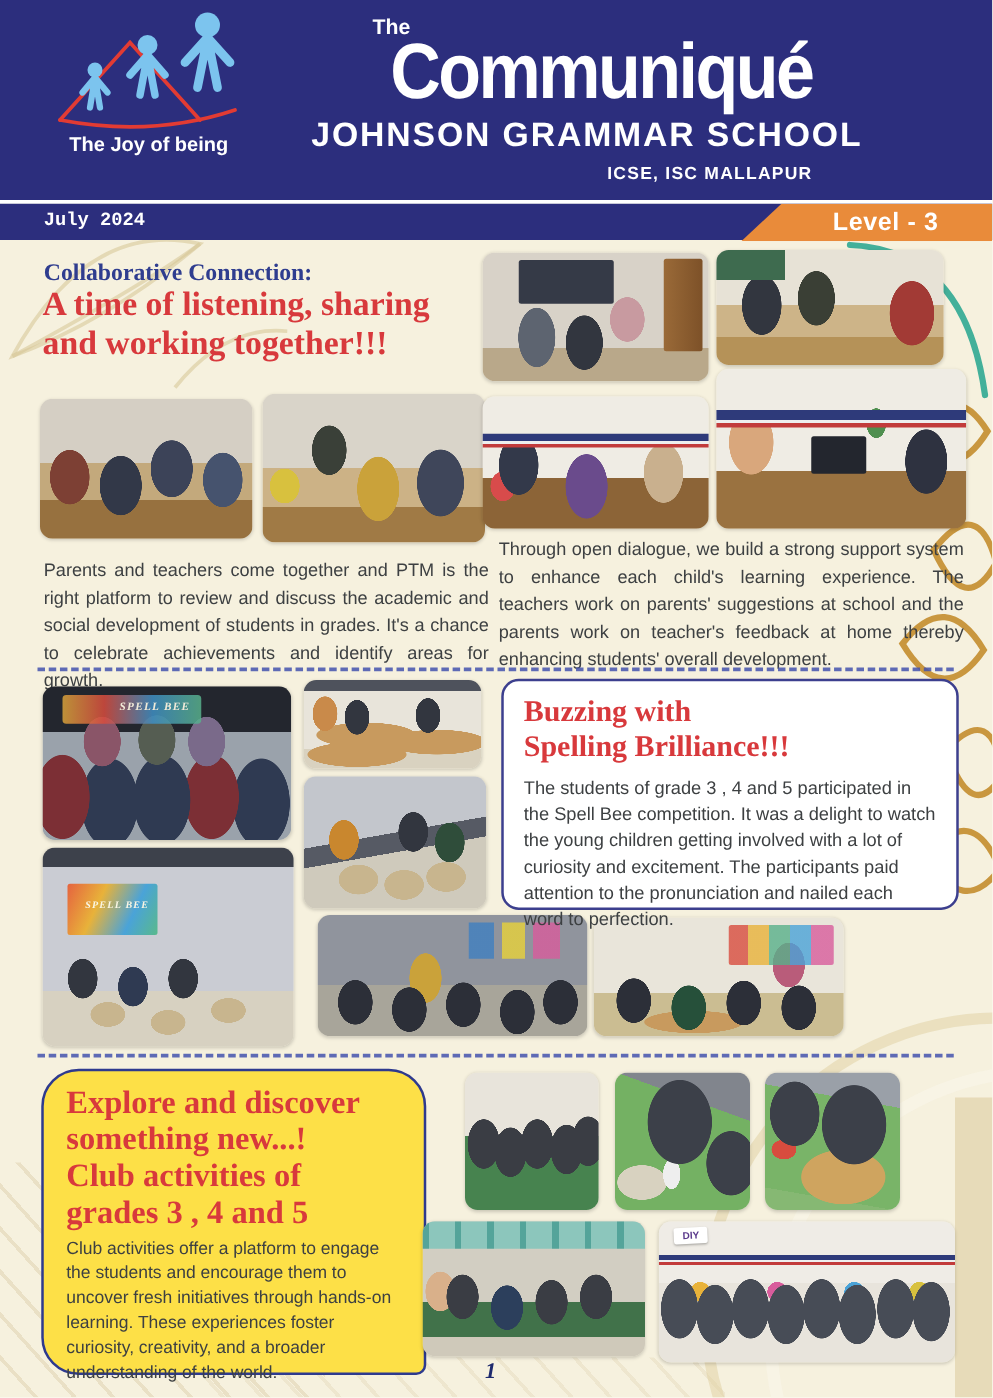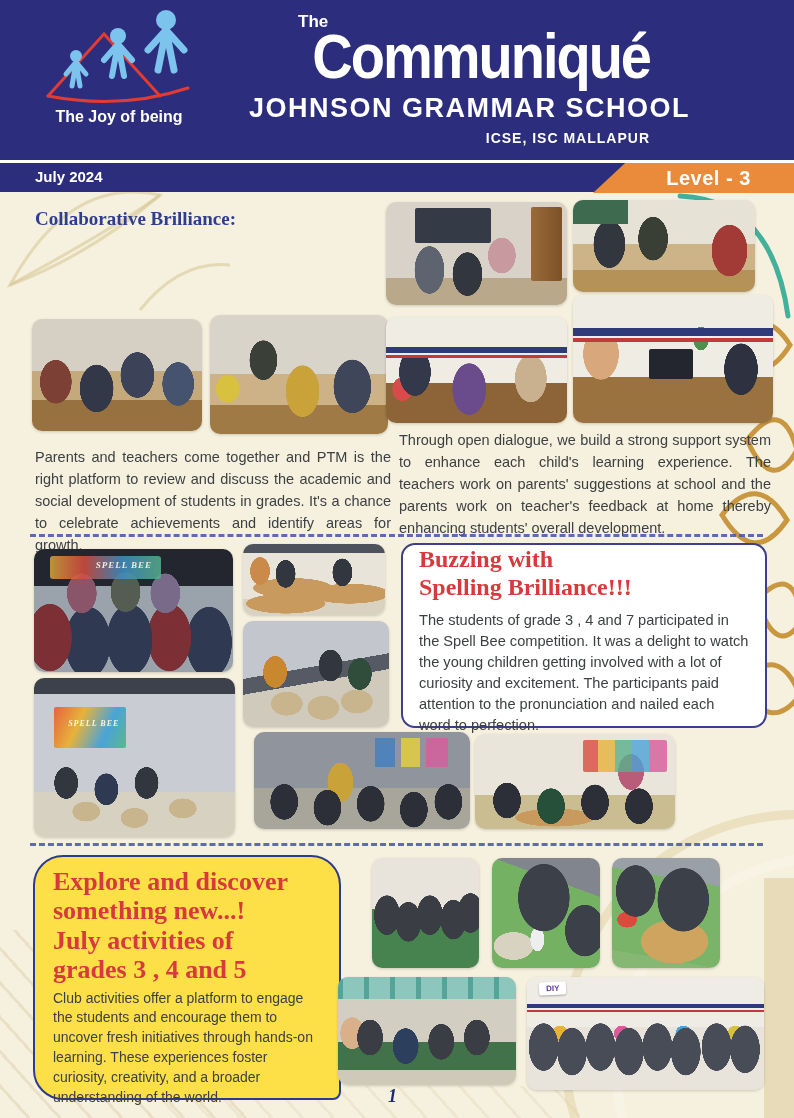--- a/index.html
+++ b/index.html
@@ -13,40 +13,40 @@
   #stripes-b2{left:150px;top:1086px;width:430px;height:32px;opacity:.55;
     background:repeating-linear-gradient(48deg,transparent 0 20px,rgba(205,185,140,.35) 20px 23px);}
   #tan-strip{left:764px;top:878px;width:30px;height:250px;background:rgba(222,205,160,.6);}
   #ring1{left:560px;top:810px;width:460px;height:460px;border:9px solid rgba(224,207,160,.5);border-radius:50%;}
   #ring2{left:612px;top:852px;width:420px;height:420px;border:10px solid rgba(248,243,229,.95);border-radius:50%;}
 
   
   #header{position:absolute;left:0;top:0;width:794px;height:160px;background:#2c2e7d;z-index:2;}
   #white-gap{position:absolute;left:0;top:160px;width:794px;height:3px;background:#fff;z-index:2;}
   #date-band{position:absolute;left:0;top:163px;width:794px;height:29px;background:#2c2e7d;z-index:2;}
-  #issue-date{position:absolute;left:35px;top:5px;color:#fff;font-weight:bold;font-size:15px;}
+  #issue-date{position:absolute;left:35px;top:5px;color:#fff;font-weight:bold;font-size:15px;font-family:Liberation Mono, monospace;}
   #level-ribbon{position:absolute;left:593px;top:163px;width:201px;height:30px;background:#e98b3a;z-index:3;
     clip-path:polygon(16% 0,100% 0,100% 100%,0 100%);display:flex;align-items:center;justify-content:center;padding-left:30px;box-sizing:border-box;}
   #level-ribbon span{color:#fff;font-weight:bold;font-size:20px;letter-spacing:.5px;}
   #masthead{position:absolute;left:210px;top:0;width:440px;height:146px;text-align:right;color:#fff;}
   #masthead-the{position:absolute;left:88px;top:12px;font-size:17px;font-weight:bold;}
   #masthead-title{position:absolute;left:0;top:20px;width:440px;font-size:56px;font-weight:bold;letter-spacing:-2px;transform:scaleY(1.12);transform-origin:top;}
   #school-name{position:absolute;left:-40px;top:93px;width:520px;font-size:27px;font-weight:bold;letter-spacing:1.5px;}
   #school-sub{position:absolute;left:0;top:130px;width:440px;font-size:14px;font-weight:bold;letter-spacing:1px;}
   #logo{position:absolute;left:40px;top:8px;width:160px;height:100px;}
   #logo-tagline{position:absolute;left:34px;top:108px;width:170px;text-align:center;color:#fff;font-weight:bold;font-size:16px;}
   #ptm-kicker{position:absolute;left:35px;top:208px;font-family:"Liberation Serif",serif;font-weight:bold;font-size:19px;color:#2f3d8f;z-index:2;}
   #ptm-title{position:absolute;left:34px;top:228px;width:356px;font-family:"Liberation Serif",serif;font-weight:bold;font-size:27px;line-height:1.14;color:#d8393c;z-index:2;}
   .bodytext{position:absolute;color:#3d4042;font-size:14.5px;line-height:1.52;z-index:2;}
   #ptm-para-left{left:35px;top:446px;width:356px;text-align:justify;}
   #ptm-para-right{left:399px;top:429px;width:372px;text-align:justify;}
   .dashline{position:absolute;left:30px;width:733px;border-top:3px dashed #4453ae;opacity:.85;z-index:2;}
   #dash1{top:534px;} #dash2{top:843px;}
 
-  #buzz-box{position:absolute;left:401px;top:543px;width:366px;height:185px;background:#fff;border:2px solid #3c3f8e;border-radius:14px;box-sizing:border-box;padding:0 16px;z-index:2;}
+  #buzz-box{position:absolute;left:401px;top:543px;width:366px;height:185px;background:#fff;border:2px solid #3c3f8e;border-radius:14px;box-sizing:border-box;padding:11px 16px;z-index:2;}
   #buzz-title{font-family:"Liberation Serif",serif;font-weight:bold;font-size:24px;line-height:1.18;color:#d8393c;}
   #buzz-para{margin-top:8px;color:#3d4042;font-size:14.6px;line-height:1.45;}
 
   #club-box{position:absolute;left:33px;top:855px;width:308px;height:245px;background:#fde047;border:2.5px solid #2e3a8e;border-radius:30px 30px 8px 30px;box-sizing:border-box;padding:10px 18px;z-index:2;}
   #club-title{font-family:"Liberation Serif",serif;font-weight:bold;font-size:26px;line-height:1.13;color:#d8393c;}
   #club-para{margin-top:4px;color:#3d4042;font-size:14px;line-height:1.42;}
 
   #page-number{position:absolute;left:388px;top:1086px;font-family:"Liberation Serif",serif;font-style:italic;font-weight:bold;font-size:18px;color:#1e2a6e;z-index:2;}
 
   
@@ -278,21 +278,25 @@
     </div>
   </div>
   <div id="white-gap"></div>
   <div id="date-band">
     <span id="issue-date">July 2024</span>
   </div>
   <div id="level-ribbon">
     <span>Level - 3</span>
   </div>
 
-  <div id="ptm-kicker">Collaborative Brilliance:</div>
+  <div id="ptm-kicker">Collaborative Connection:</div>
+  <div id="ptm-title">
+    <span>A time of listening, sharing</span><br>
+    <span>and working together!!!</span>
+  </div>
 
   <div class="photo sc-meet1" id="ph-a1" role="img" aria-label="Parents discussing with teachers at a classroom table"></div>
   <div class="photo sc-meet2" id="ph-a2" role="img" aria-label="Teacher speaking with a parent and student at her desk"></div>
   <div class="photo sc-tv" id="ph-b1" role="img" aria-label="Parents watching a presentation on a classroom TV with the teacher"></div>
   <div class="photo sc-desk" id="ph-b2" role="img" aria-label="Teachers handing documents to a parent across a desk"></div>
   <div class="photo sc-office1" id="ph-b3" role="img" aria-label="Teacher reviewing books with a parent and student"></div>
   <div class="photo sc-office2" id="ph-b4" role="img" aria-label="Two teachers smiling at a desk with laptop and notebooks"></div>
 
   <div class="bodytext" id="ptm-para-left">Parents and teachers come together and PTM is the right platform to review and discuss the academic and social development of students in grades. It's a chance to celebrate achievements and identify areas for growth.</div>
   <div class="bodytext" id="ptm-para-right">Through open dialogue, we build a strong support system to enhance each child's learning experience. The teachers work on parents' suggestions at school and the parents work on teacher's feedback at home thereby enhancing students' overall development.</div>
@@ -308,30 +312,30 @@
     <span class="banner-label" id="banner-s4">SPELL BEE</span>
   </div>
   <div class="photo sc-watching" id="ph-s5" role="img" aria-label="Students watching a Spell Bee presentation on screen"></div>
   <div class="photo sc-class2" id="ph-s6" role="img" aria-label="Students attending a spelling activity in class"></div>
 
   <div id="buzz-box">
     <div id="buzz-title">
       <span>Buzzing with</span><br>
       <span>Spelling Brilliance!!!</span>
     </div>
-    <div id="buzz-para">The students of grade 3 , 4 and 7 participated in the Spell Bee competition. It was a delight to watch the young children getting involved with a lot of curiosity and excitement. The participants paid attention to the pronunciation and nailed each word to perfection.</div>
+    <div id="buzz-para">The students of grade 3 , 4 and 5 participated in the Spell Bee competition. It was a delight to watch the young children getting involved with a lot of curiosity and excitement. The participants paid attention to the pronunciation and nailed each word to perfection.</div>
   </div>
 
   <div class="dashline" id="dash2"></div>
 
   <div id="club-box">
     <div id="club-title">
       <span>Explore and discover</span><br>
       <span>something new...!</span><br>
-      <span>July activities of</span><br>
+      <span>Club activities of</span><br>
       <span>grades 3 , 4 and 5</span>
     </div>
     <div id="club-para">Club activities offer a platform to engage the students and encourage them to uncover fresh initiatives through hands-on learning. These experiences foster curiosity, creativity, and a broader understanding of the world.</div>
   </div>
 
   <div class="photo sc-dance" id="ph-c1" role="img" aria-label="Students practising a dance activity on the green floor"></div>
   <div class="photo sc-craft" id="ph-c2" role="img" aria-label="Student threading a craft at the green work table"></div>
   <div class="photo sc-craft2" id="ph-c3" role="img" aria-label="Students drawing with thread and colours at their desks"></div>
   <div class="photo sc-floor" id="ph-c4" role="img" aria-label="Students working on crafts seated along the corridor"></div>
   <div class="photo sc-diy" id="ph-c5" role="img" aria-label="Students displaying their DIY creations">

